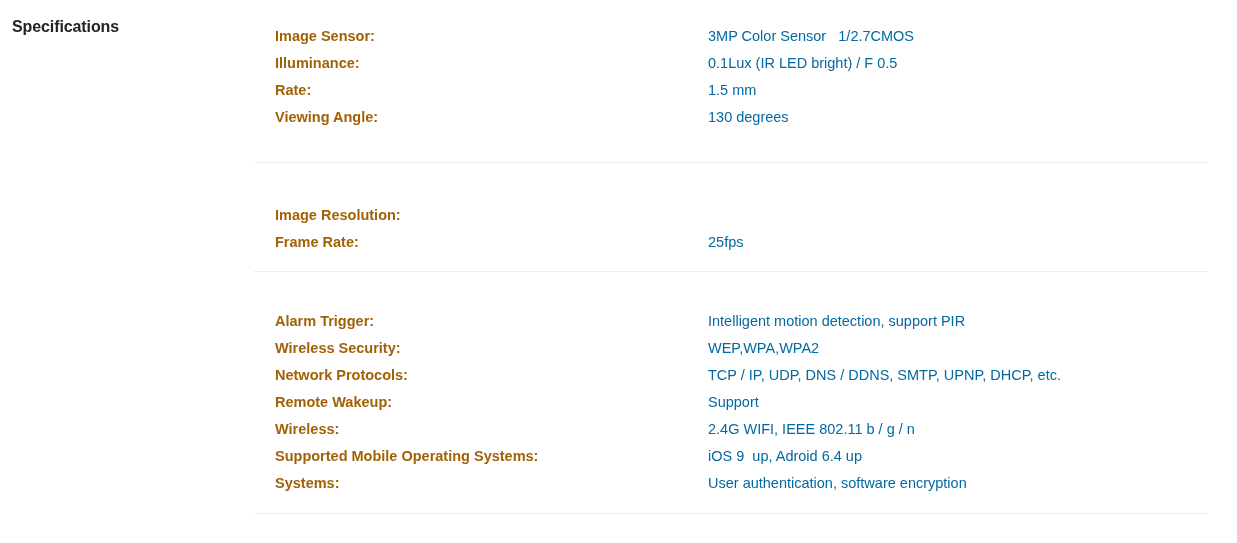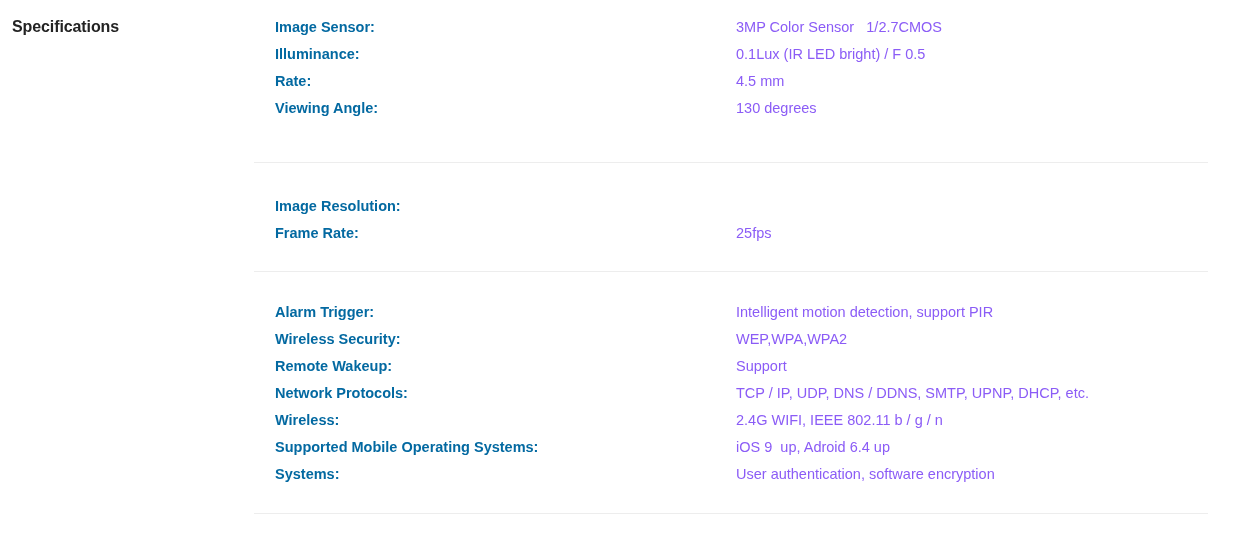--- a/index.html
+++ b/index.html
@@ -51,33 +51,33 @@
     align-items: baseline;
     height: 27px;
   }
 
   .spec-label {
     flex: 0 0 454px;
     padding-left: 21px;
     box-sizing: border-box;
     font-size: 14.5px;
     font-weight: bold;
-    color: #0369a1;
+    color: #a16207;
     white-space: nowrap;
     line-height: 27px;
+    margin-top: 9px;
   }
 
   .spec-value {
     flex: 1 1 auto;
     font-size: 14.5px;
     font-weight: normal;
-    color: #8b5cf6;
+    color: #0369a1;
     white-space: pre;
     line-height: 27px;
-    margin-left: 28px;
   }
 
   .spec-divider {
     height: 1px;
     background: #ededed;
     width: 954px;
     margin: 0;
     border: 0;
   }
 
@@ -104,21 +104,21 @@
       <div class="spec-row">
         <div class="spec-label">Image Sensor:</div>
         <div class="spec-value">3MP Color Sensor   1/2.7CMOS</div>
       </div>
       <div class="spec-row">
         <div class="spec-label">Illuminance:</div>
         <div class="spec-value">0.1Lux (IR LED bright) / F 0.5</div>
       </div>
       <div class="spec-row">
         <div class="spec-label">Rate:</div>
-        <div class="spec-value">4.5 mm</div>
+        <div class="spec-value">1.5 mm</div>
       </div>
       <div class="spec-row">
         <div class="spec-label">Viewing Angle:</div>
         <div class="spec-value">130 degrees</div>
       </div>
       <div class="spec-row">
       </div>
     </div>
 
     <div class="gap-pre-d1"></div>
@@ -142,26 +142,26 @@
     <div class="spec-group">
       <div class="spec-row">
         <div class="spec-label">Alarm Trigger:</div>
         <div class="spec-value">Intelligent motion detection, support PIR</div>
       </div>
       <div class="spec-row">
         <div class="spec-label">Wireless Security:</div>
         <div class="spec-value">WEP,WPA,WPA2</div>
       </div>
       <div class="spec-row">
+        <div class="spec-label">Network Protocols:</div>
+        <div class="spec-value">TCP / IP, UDP, DNS / DDNS, SMTP, UPNP, DHCP, etc.</div>
+      </div>
+      <div class="spec-row">
         <div class="spec-label">Remote Wakeup:</div>
         <div class="spec-value">Support</div>
-      </div>
-      <div class="spec-row">
-        <div class="spec-label">Network Protocols:</div>
-        <div class="spec-value">TCP / IP, UDP, DNS / DDNS, SMTP, UPNP, DHCP, etc.</div>
       </div>
       <div class="spec-row">
         <div class="spec-label">Wireless:</div>
         <div class="spec-value">2.4G WIFI, IEEE 802.11 b / g / n</div>
       </div>
       <div class="spec-row">
         <div class="spec-label">Supported Mobile Operating Systems:</div>
         <div class="spec-value">iOS 9  up, Adroid 6.4 up</div>
       </div>
       <div class="spec-row">

